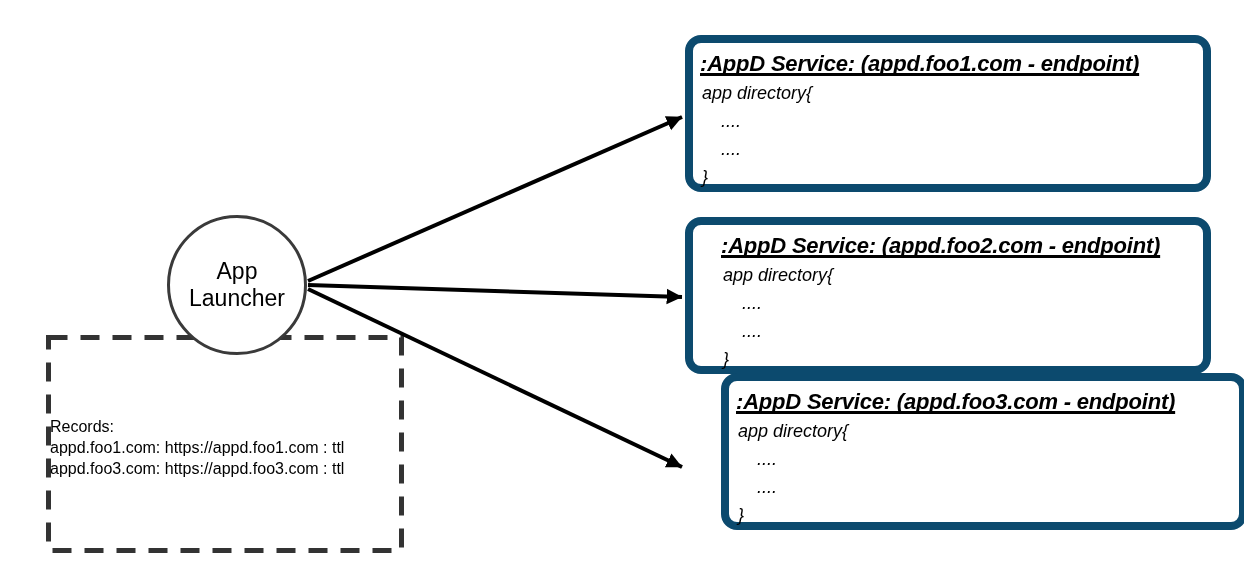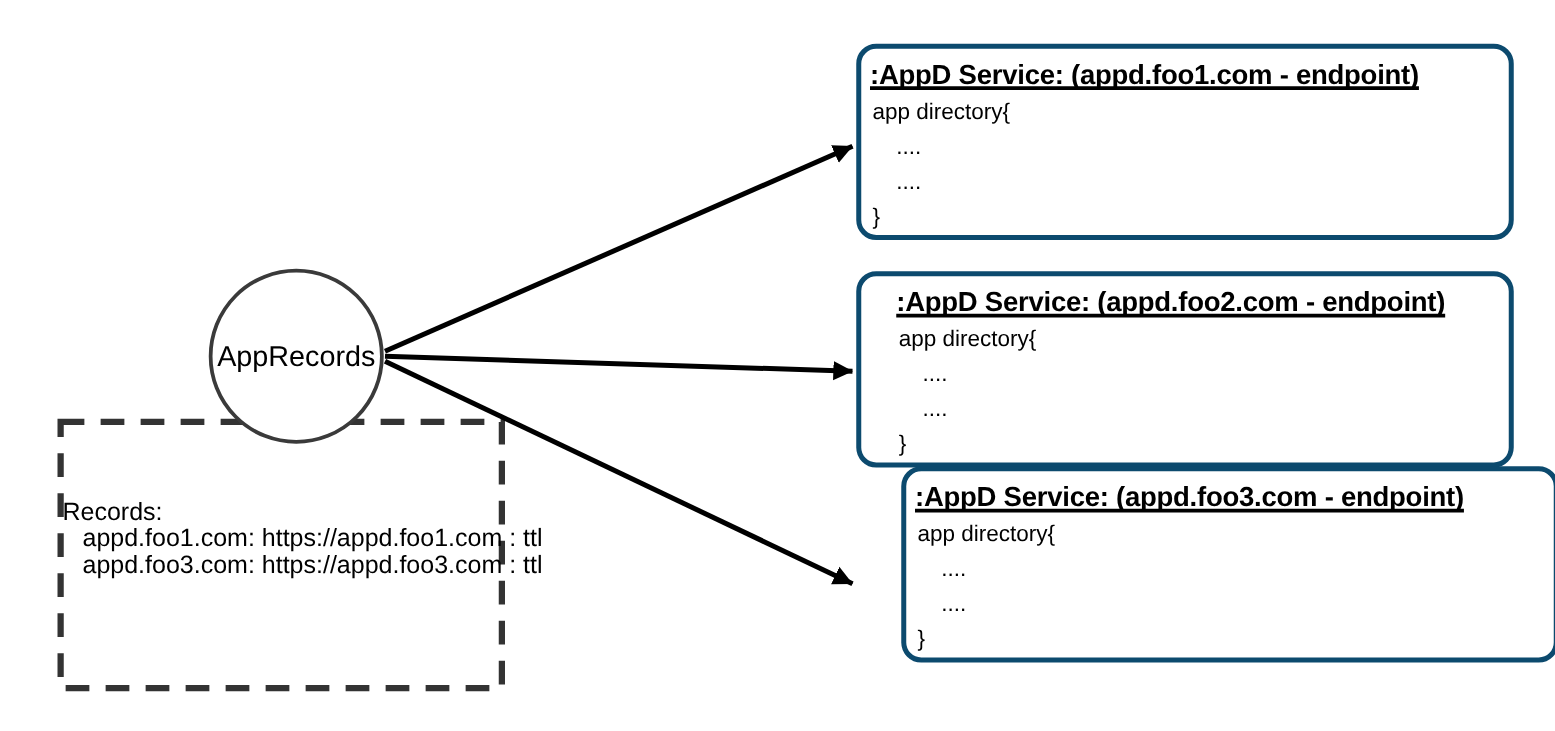--- a/index.html
+++ b/index.html
@@ -32,56 +32,57 @@
     position: absolute;
     left: 167px;
     top: 215px;
     width: 140px;
     height: 140px;
     border: 3px solid #3a3a3a;
     border-radius: 50%;
     background: #ffffff;
     z-index: 2;
     display: flex;
-    flex-direction: row;
+    flex-direction: column;
     align-items: center;
     justify-content: center;
     box-sizing: border-box;
   }
   .launcher-line {
     font-size: 23px;
     line-height: 27px;
     text-align: center;
     white-space: nowrap;
   }
 
   
   .records {
     position: absolute;
     left: 50px;
-    top: 400px;
+    top: 416px;
     z-index: 1;
-    font-size: 20px;
+    font-size: 16px;
     line-height: 21px;
     white-space: nowrap;
   }
-  .record-line { margin-left: 16px; }
+  .record-line { }
 
   
   .service {
     position: absolute;
     left: 685px;
     width: 526px;
     height: 157px;
-    border: 4px solid #0c4a6e;
+    border: 8px solid #0c4a6e;
     border-radius: 16px;
     background: #ffffff;
     box-sizing: border-box;
     padding: 6px 4px 0 7px;
     z-index: 1;
+    font-style: italic;
   }
   .service-1 { top: 35px; }
   .service-2 { top: 217px; padding-left: 28px; }
   .service-3 { top: 373px; margin-left: 36px; }
   .service-title {
     font-size: 22px;
     font-weight: bold;
     line-height: 30px;
     white-space: nowrap;
     text-decoration: underline;
@@ -107,21 +108,21 @@
   </svg>
 
   <div class="records">
     <div class="records-title">Records:</div>
     <div class="record-line">appd.foo1.com: https://appd.foo1.com : ttl</div>
     <div class="record-line">appd.foo3.com: https://appd.foo3.com : ttl</div>
   </div>
 
   <div class="launcher">
     <div class="launcher-line">App</div>
-    <div class="launcher-line">Records</div>
+    <div class="launcher-line">Launcher</div>
   </div>
 
   <div class="service service-1">
     <div class="service-title">:AppD Service: (appd.foo1.com - endpoint)</div>
     <div class="service-line">app directory{</div>
     <div class="service-line indent">....</div>
     <div class="service-line indent">....</div>
     <div class="service-line">}</div>
   </div>
 

